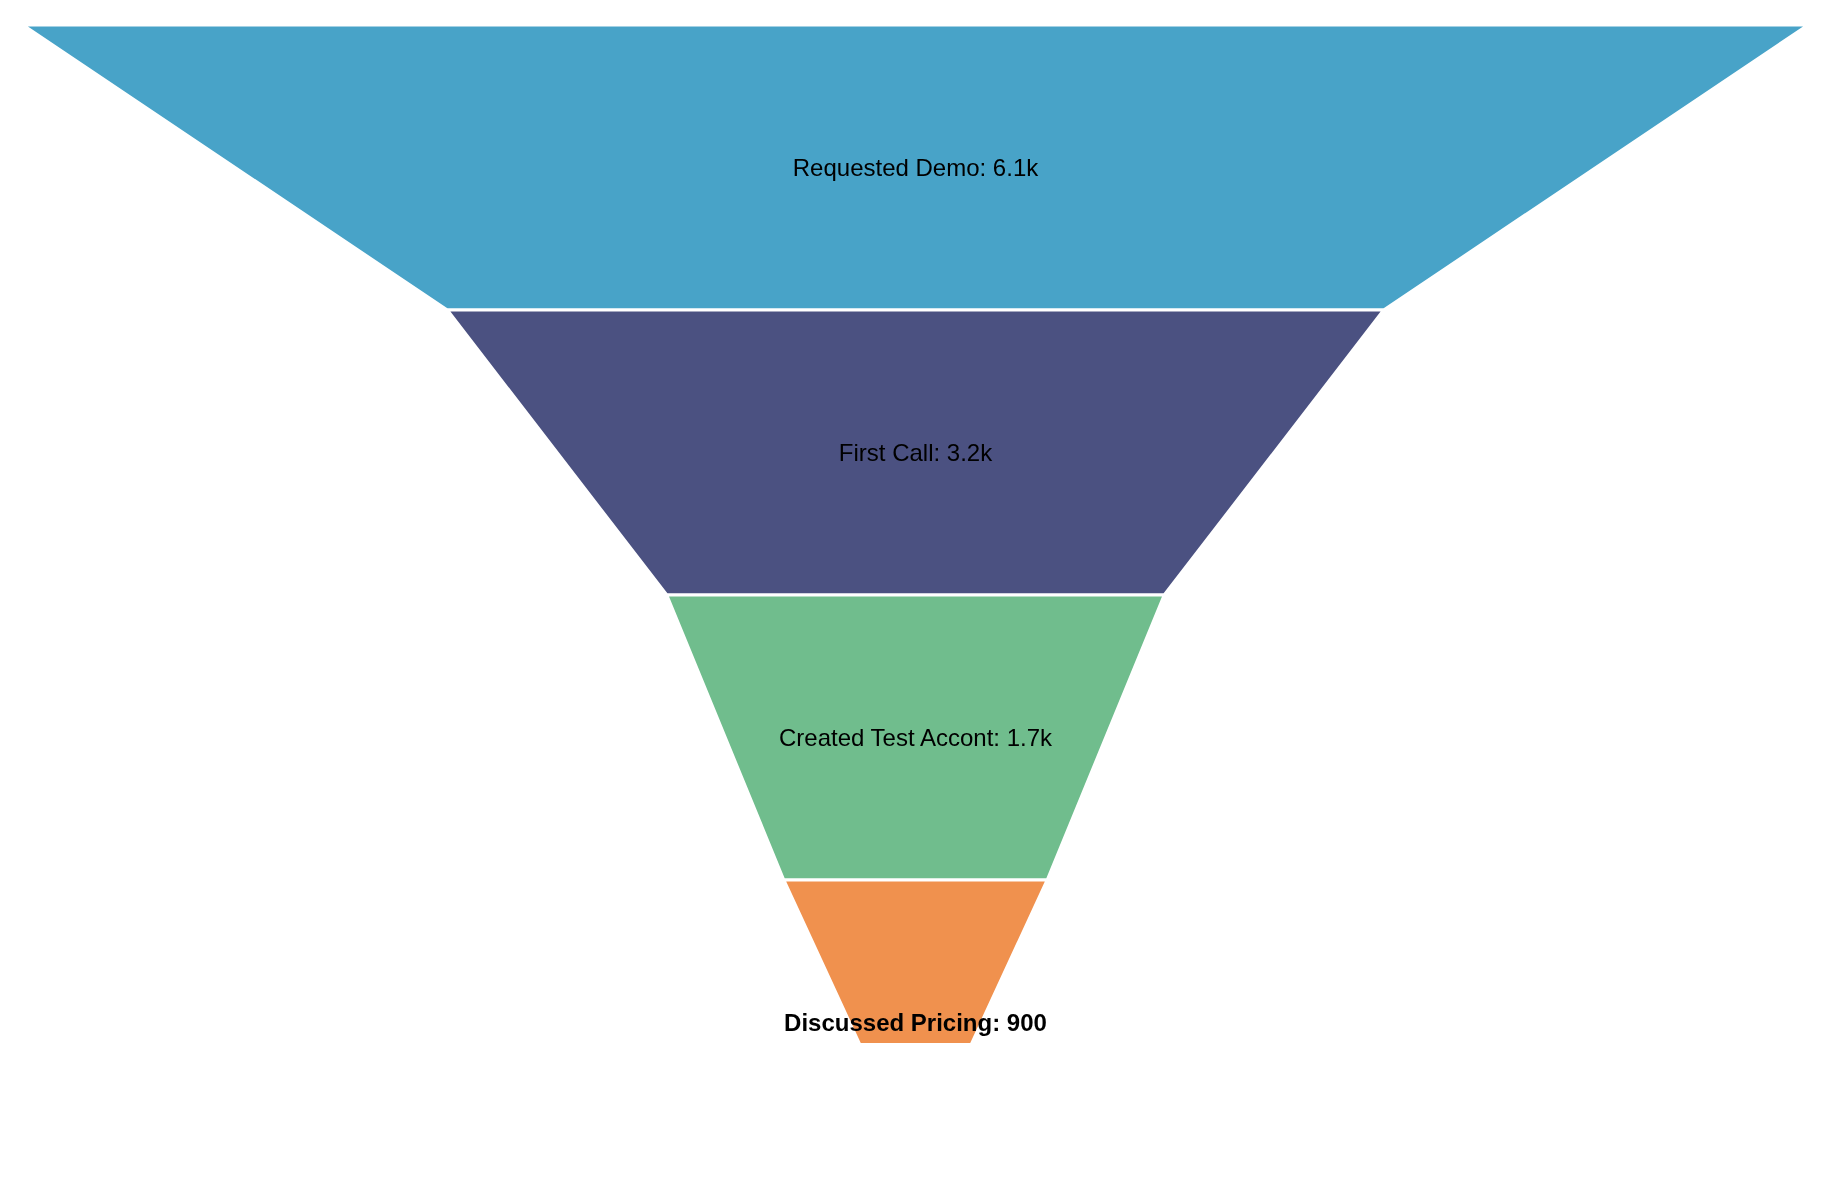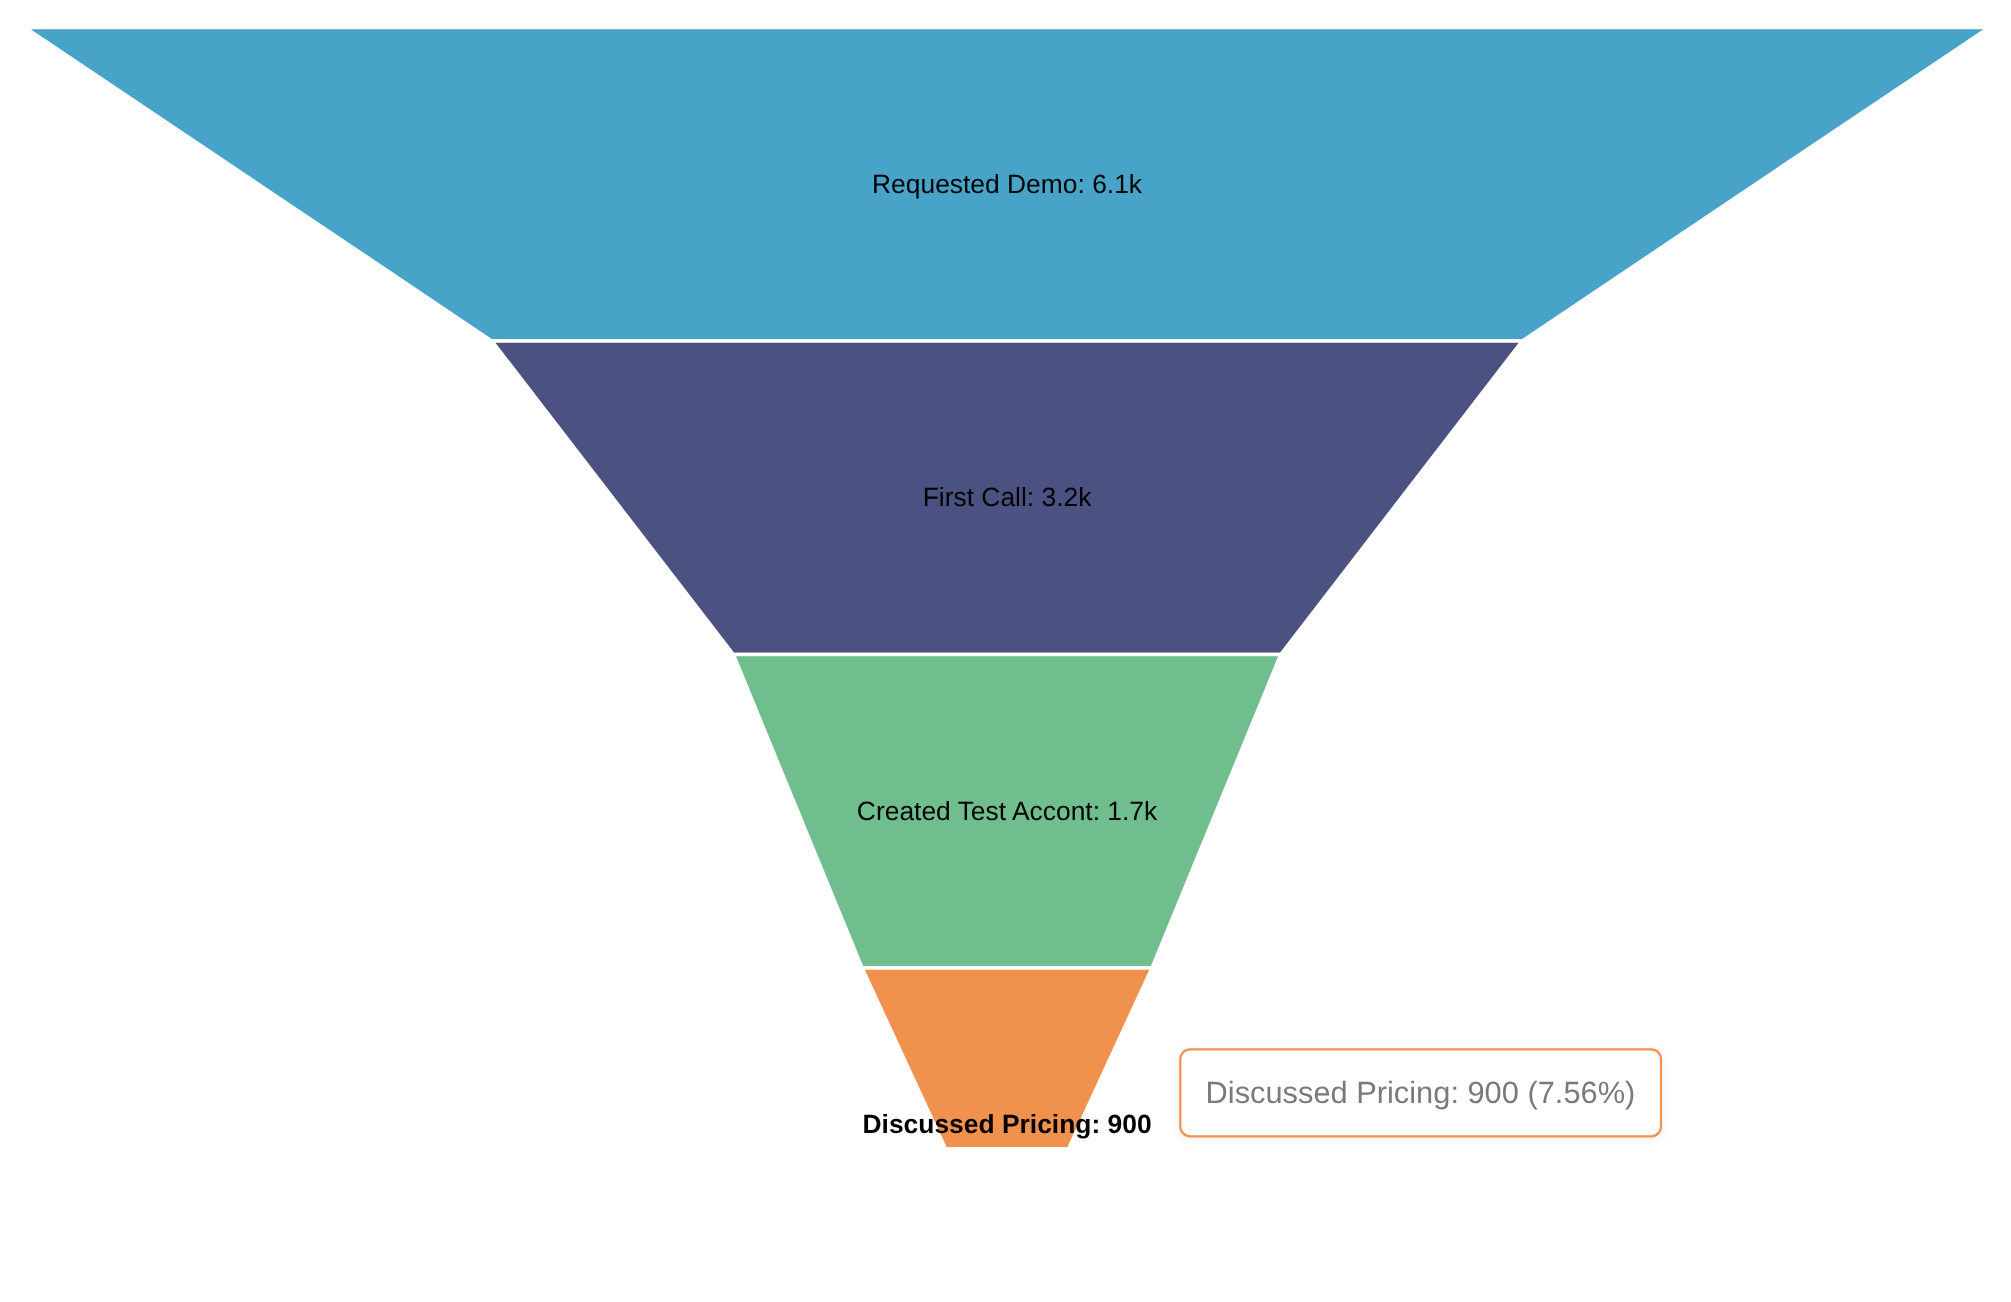--- a/index.html
+++ b/index.html
@@ -46,16 +46,13 @@
   <svg id="funnel-svg" width="1828" height="1184" viewBox="0 0 1828 1184" xmlns="http://www.w3.org/2000/svg">
       <polygon points="23.0,25.0 1808.0,25.0 1383.7,310.0 447.3,310.0" fill="#48a3c8" stroke="#ffffff" stroke-width="3" stroke-linejoin="round"></polygon>
       <text x="915.5" y="167.5" text-anchor="middle" dominant-baseline="central" font-size="24" fill="#000000">Requested Demo: 6.1k</text>
       <polygon points="447.3,310.0 1383.7,310.0 1164.2,595.0 666.8,595.0" fill="#4b5181" stroke="#ffffff" stroke-width="3" stroke-linejoin="round"></polygon>
       <text x="915.5" y="452.5" text-anchor="middle" dominant-baseline="central" font-size="24" fill="#000000">First Call: 3.2k</text>
       <polygon points="666.8,595.0 1164.2,595.0 1047.2,880.0 783.8,880.0" fill="#70bd8d" stroke="#ffffff" stroke-width="3" stroke-linejoin="round"></polygon>
       <text x="915.5" y="737.5" text-anchor="middle" dominant-baseline="central" font-size="24" fill="#000000">Created Test Accont: 1.7k</text>
       <polygon points="783.8,880.0 1047.2,880.0 915.5,1165.0 915.5,1165.0" fill="#f0914e" stroke="#ffffff" stroke-width="3" stroke-linejoin="round"></polygon>
       <text x="915.5" y="1022.5" text-anchor="middle" dominant-baseline="central" font-size="24" fill="#000000" font-weight="bold">Discussed Pricing: 900</text>
     </svg>
-  <div class="tooltip" style="border-color: rgb(240, 145, 78); color: rgb(122, 122, 122); background: rgb(255, 255, 255);">
-    <span>Discussed Pricing: 900 (7.56%)</span>
-  </div>
 </div>
 
 </body></html>

